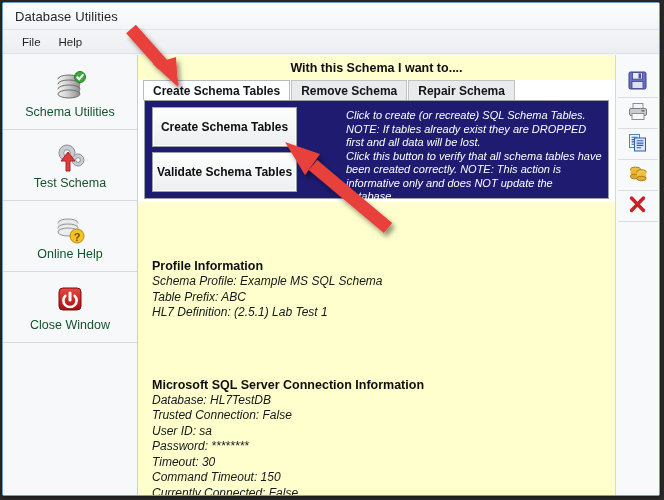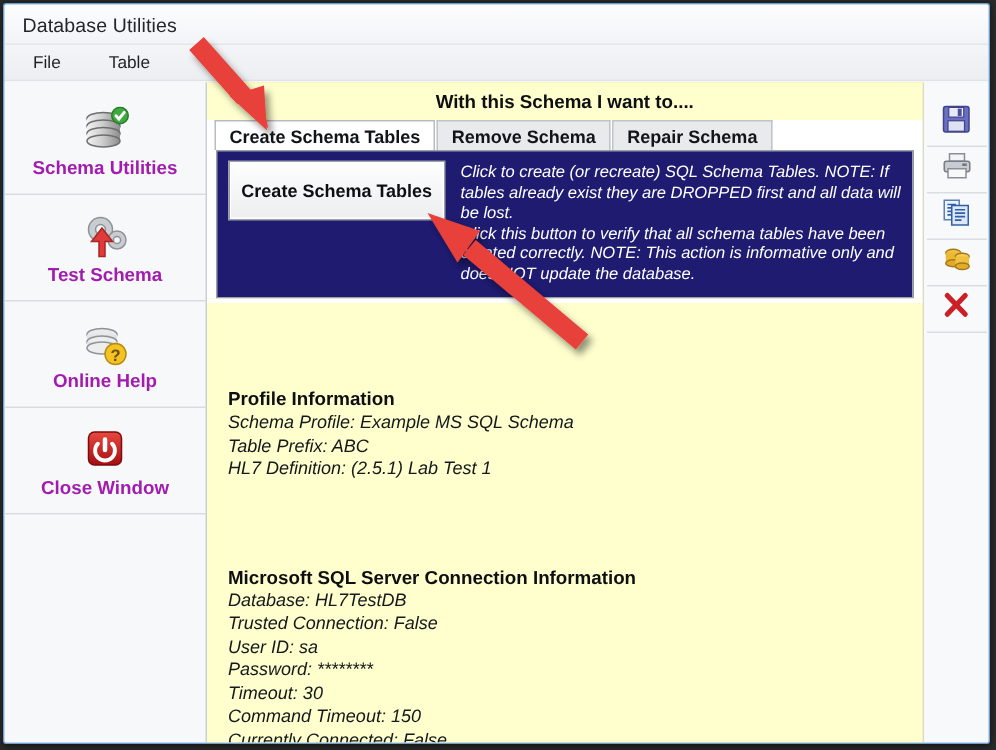--- a/index.html
+++ b/index.html
@@ -37,21 +37,21 @@
     letter-spacing: .1px;
   }
 
   
   #menubar {
     height: 24px;
     background: linear-gradient(#f4f5f7, #eceef1);
     border-bottom: 1px solid #dfe2e6;
     display: flex; align-items: center;
     padding-left: 16px;
-    gap: 26px;
+    gap: 12px;
   }
   .menu-item {
     font-size: 11.5px;
     color: #1e2226;
     cursor: default;
     padding: 1px 3px;
   }
 
   
   #body-area {
@@ -73,22 +73,22 @@
     border-bottom: 1px solid #d8dce1;
     display: flex;
     flex-direction: column;
     align-items: center;
     justify-content: center;
     cursor: default;
     gap: 1px;
   }
   .side-label {
     font-size: 12.5px;
-    font-weight: bold;
-    color: #a21caf;
+    font-weight: normal;
+    color: #14532d;
     white-space: nowrap;
   }
   .side-icon { height: 34px; display:flex; align-items:center; justify-content:center; }
   #sidebar-filler { border-bottom: none; }
 
   
   #main {
     flex: 1 1 auto;
     position: relative;
     background: #fde047;
@@ -183,20 +183,21 @@
     flex-direction: column;
     justify-content: space-between;
     padding: 2px 5px 2px 10px;
     min-width: 0;
   }
   .action-desc {
     font-size: 11px;
     font-style: italic;
     color: #ffffff;
     line-height: 13.5px;
+    margin-left: 39px;
   }
 
   
   #info-panel {
     flex: 1 1 auto;
     background: #feffcc;
     border-top: 3px solid #ffffff;
     padding: 13px 0 0 14px;
     overflow: hidden;
   }
@@ -246,21 +247,21 @@
 <body>
 
 <div id="app-window">
 
   <div id="titlebar">
     <span id="title-text">Database Utilities</span>
   </div>
 
   <div id="menubar">
     <span class="menu-item">File</span>
-    <span class="menu-item">Table</span>
+    <span class="menu-item">Help</span>
   </div>
 
   <div id="body-area">
 
     <div id="sidebar">
 
       <div class="side-item">
         <span class="side-icon">
           <svg width="34" height="32" viewBox="0 0 34 32">
             <defs>
@@ -351,20 +352,23 @@
           <span>Repair Schema</span>
         </div>
       </div>
 
       <div id="action-panel-wrap">
         <div id="action-panel">
           <div id="action-buttons">
             <div class="action-btn">
               <span>Create Schema Tables</span>
             </div>
+            <div class="action-btn">
+              <span>Validate Schema Tables</span>
+            </div>
           </div>
           <div id="action-descs">
             <div class="action-desc">Click to create (or recreate) SQL Schema Tables. NOTE: If tables already exist they are DROPPED first and all data will be lost.</div>
             <div class="action-desc">Click this button to verify that all schema tables have been created correctly. NOTE: This action is informative only and does NOT update the database.</div>
           </div>
         </div>
       </div>
 
       <div id="info-panel">
         <div class="info-head">Profile Information</div>

